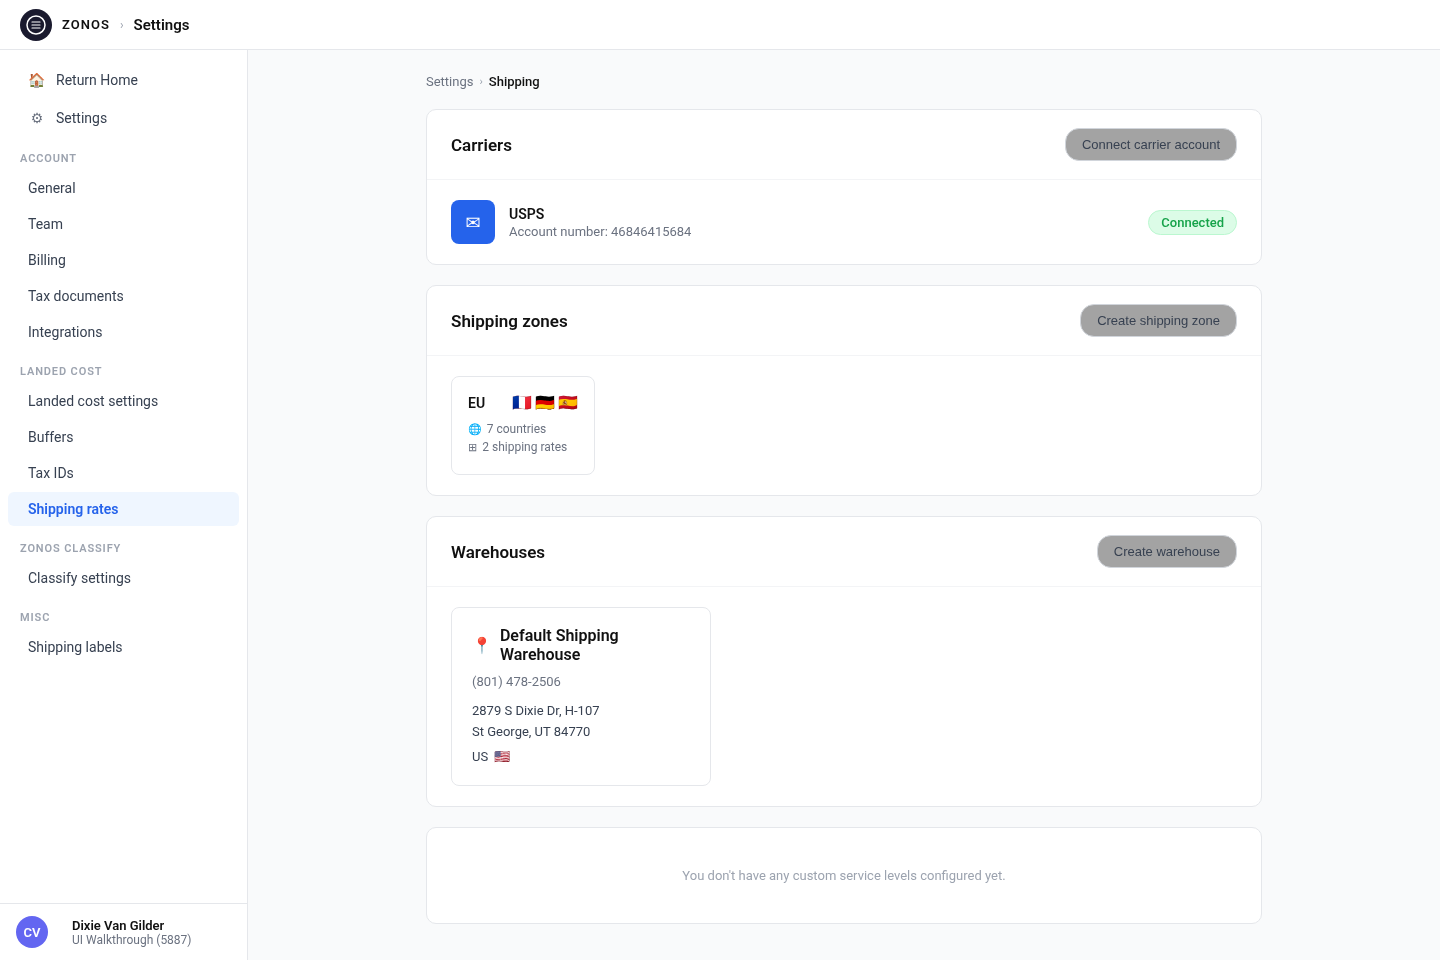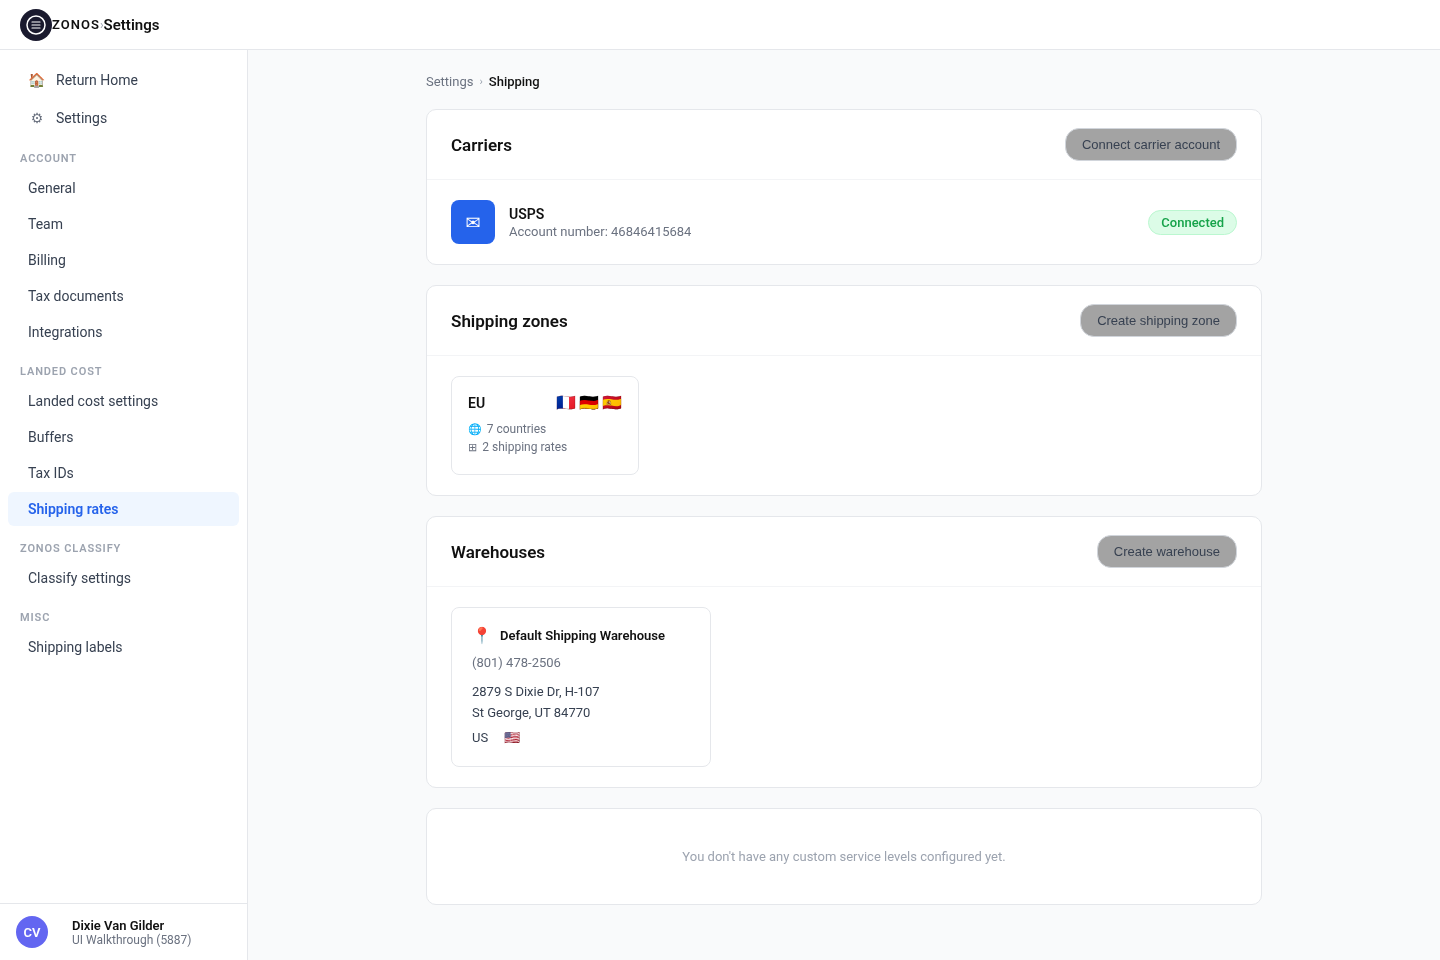--- a/index.html
+++ b/index.html
@@ -6,20 +6,21 @@
     body { font-family: -apple-system, BlinkMacSystemFont, 'Segoe UI', Roboto, sans-serif; background: #f5f5f5; display: flex; flex-direction: column; height: 960px; overflow: hidden; }
 
     
     .topbar {
       height: 50px;
       background: #fff;
       border-bottom: 1px solid #e5e7eb;
       display: flex;
       align-items: center;
       padding: 0 20px;
+      gap: 10px;
       flex-shrink: 0;
     }
     .topbar-logo {
       width: 32px; height: 32px;
       background: #1a1a2e;
       border-radius: 50%;
       display: flex; align-items: center; justify-content: center;
       color: #fff; font-size: 11px; font-weight: bold;
     }
     .topbar-brand {
@@ -137,43 +138,43 @@
       border: 1px solid #bbf7d0;
       padding: 4px 12px; border-radius: 20px;
       font-size: 13px; font-weight: 500;
     }
 
     
     .zone-card {
       border: 1px solid #e5e7eb;
       border-radius: 8px;
       padding: 16px;
-      width: 188px;
+      width: 144px;
       cursor: pointer;
     }
     .zone-header { display: flex; align-items: center; justify-content: space-between; margin-bottom: 10px; }
     .zone-name { font-size: 14px; font-weight: 600; color: #111; }
     .zone-flags { display: flex; gap: 3px; }
     .flag { font-size: 16px; }
     .zone-meta { font-size: 12px; color: #6b7280; display: flex; align-items: center; gap: 5px; margin-bottom: 4px; }
     .zone-meta-icon { font-size: 11px; }
 
     
     .warehouse-card {
       border: 1px solid #e5e7eb;
       border-radius: 8px;
       padding: 18px 20px;
       max-width: 260px;
     }
     .warehouse-header { display: flex; align-items: center; gap: 8px; margin-bottom: 10px; }
     .warehouse-pin { color: #374151; font-size: 16px; }
-    .warehouse-name { font-size: 13px; font-weight: 600; color: #111; text-align: right; }
+    .warehouse-name { font-size: 16px; font-weight: 600; color: #111; }
     .warehouse-phone { font-size: 13px; color: #6b7280; margin-bottom: 12px; }
     .warehouse-address { font-size: 13px; color: #374151; line-height: 1.6; }
-    .warehouse-country { display: flex; align-items: flex-end; gap: 16px; font-size: 13px; color: #374151; margin-top: 4px; }
+    .warehouse-country { display: flex; align-items: flex-end; gap: 6px; font-size: 13px; color: #374151; margin-top: 4px; }
 
     
     .empty-hint { font-size: 13px; color: #9ca3af; text-align: center; padding: 20px 0; }
   </style>
 </head>
 <body>
 
 <div class="topbar">
   <div class="topbar-logo">
     <svg width="20" height="20" viewBox="0 0 20 20" fill="none">

